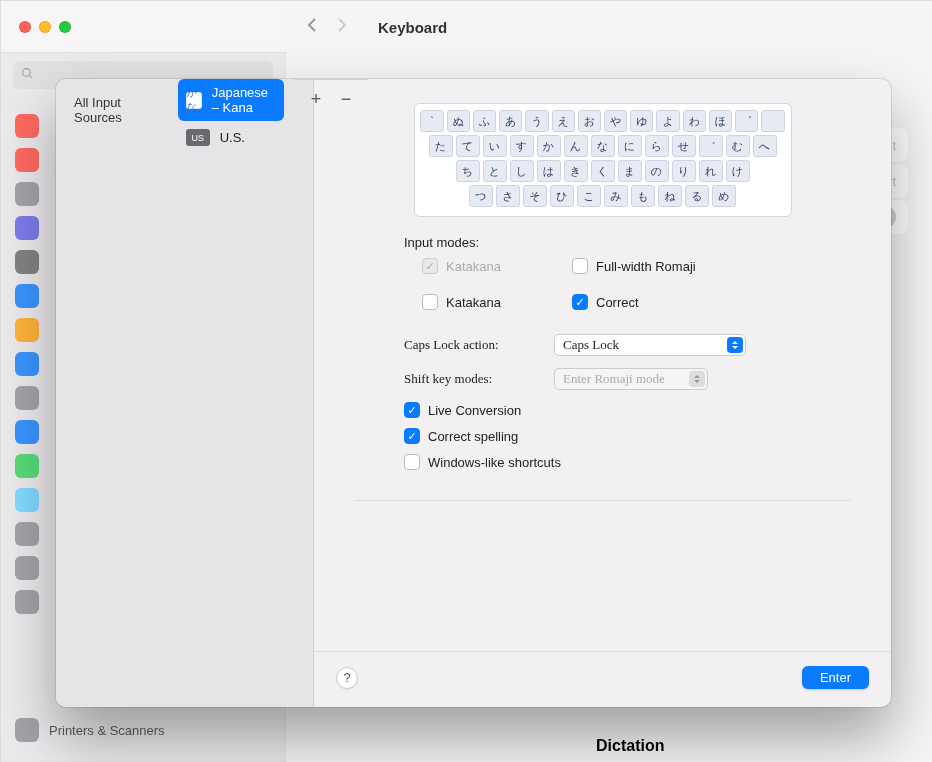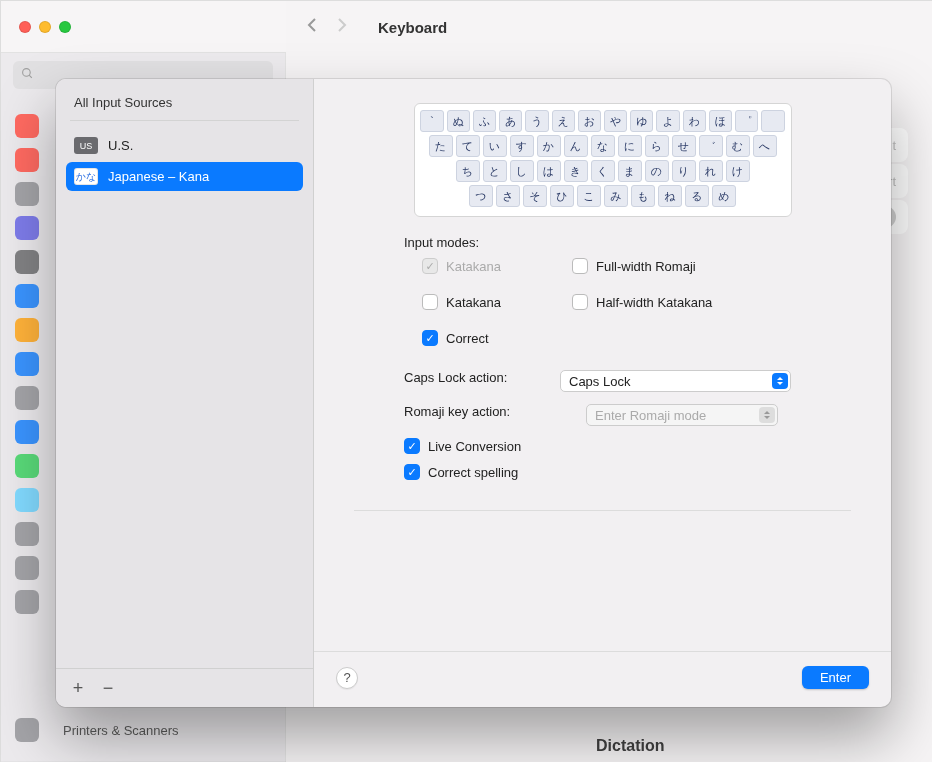--- a/index.html
+++ b/index.html
@@ -57,21 +57,21 @@
   align-items: center;
   padding: 0 8px;
   color: #888;
 }
 .bg-side-items {
   margin-top: 20px;
 }
 .bg-side-item {
   display: flex;
   align-items: center;
-  gap: 24px;
+  gap: 10px;
   padding: 5px 2px;
   font-size: 13px;
   color: #333;
 }
 .bg-side-icon {
   width: 24px; height: 24px;
   border-radius: 6px;
   background: #999;
 }
 .bg-main {
@@ -125,42 +125,42 @@
   background: #fff;
   border-radius: 50%;
   top: 2px; left: 2px;
   box-shadow: 0 1px 2px rgba(0,0,0,0.2);
 }
 .bg-section-label {
   position: absolute;
   left: 310px;
   font-size: 16px;
   font-weight: 600;
-  color: #404040;
+  color: #000000;
 }
 
 .sheet {
   position: absolute;
   left: 56px;
   top: 79px;
   width: 835px;
   height: 628px;
   background: #f2f0f2;
   border-radius: 10px;
   box-shadow: 0 30px 60px rgba(0,0,0,0.35), 0 0 0 1px rgba(0,0,0,0.1);
   display: flex;
   overflow: hidden;
 }
 .sheet-sidebar {
   width: 258px;
   min-width: 258px;
   background: #e6e4e7;
   border-right: 1px solid #d0d0d0;
   display: flex;
-  flex-direction: column;
+  flex-direction: row;
 }
 .sheet-sidebar-header {
   padding: 16px 18px 10px;
   font-size: 13px;
   color: #333;
 }
 .sheet-sidebar-hr {
   border: none;
   border-top: 1px solid #d3d3d3;
   margin: 0 14px 10px;
@@ -287,22 +287,24 @@
   color: #fff;
   font-size: 11px;
 }
 .checkbox.disabled {
   background: #e8e8e8;
   border-color: #ccc;
   color: #aaa;
 }
 .form-row {
   display: flex;
-  gap: 16px;
+  align-items: center;
+  gap: 10px;
   margin-bottom: 12px;
+  font-family: Liberation Serif, serif;
 }
 .form-row .label {
   width: 140px;
   text-align: left;
 }
 .select {
   height: 22px;
   border-radius: 5px;
   background: #fff;
   border: 1px solid #ccc;
@@ -475,27 +477,27 @@
     </div>
     <div class="bg-section-label" style="top:736px;">Dictation</div>
   </div>
 </div>
 
 <div class="sheet">
   <div class="sheet-sidebar">
     <div class="sheet-sidebar-header">All Input Sources</div>
     <hr class="sheet-sidebar-hr">
     <div class="source-list" id="source-list">
+        <div class="source-item selected">
+          <div class="source-badge kana">かな</div>
+          <span>Japanese – Kana</span>
+        </div>
         <div class="source-item">
           <div class="source-badge ">US</div>
           <span>U.S.</span>
-        </div>
-        <div class="source-item selected">
-          <div class="source-badge kana">かな</div>
-          <span>Japanese – Kana</span>
         </div>
       </div>
     <div class="sheet-sidebar-footer">
       <div class="sidefoot-btn">+</div>
       <div class="sidefoot-btn">−</div>
     </div>
   </div>
   <div class="sheet-main">
     <div class="preview-wrap">
       <div class="kb-preview" id="kb-preview">
@@ -566,49 +568,49 @@
         </div>
         <div class="check-row">
           <div class="checkbox"></div>
           <span>Full-width Romaji</span>
         </div>
         <div class="check-row">
           <div class="checkbox"></div>
           <span>Katakana</span>
         </div>
         <div class="check-row">
-          <div class="checkbox"></div>
-          <span>Half-width Katakana</span>
-        </div>
-        <div class="check-row">
           <div class="checkbox checked">✓</div>
           <span>Correct</span>
         </div>
       </div>
       <div class="form-row">
         <div class="label">Caps Lock action:</div>
-        <div class="select" style="width:231px;">
+        <div class="select" style="width:192px;">
           <span>Caps Lock</span>
           <div class="select-caret"></div>
         </div>
       </div>
       <div class="form-row">
-        <div class="label">Romaji key action:</div>
-        <div class="select disabled" style="width:192px;margin-left:26px;">
+        <div class="label">Shift key modes:</div>
+        <div class="select disabled" style="width:154px;">
           <span>Enter Romaji mode</span>
           <div class="select-caret"></div>
         </div>
       </div>
       <div class="check-row">
         <div class="checkbox checked">✓</div>
         <span>Live Conversion</span>
       </div>
       <div class="check-row">
         <div class="checkbox checked">✓</div>
         <span>Correct spelling</span>
+      </div>
+      <div class="check-row">
+        <div class="checkbox"></div>
+        <span>Windows-like shortcuts</span>
       </div>
     </div>
     <hr class="divider">
     <div class="sheet-footer">
       <div class="help-btn">?</div>
       <button class="done-btn">Enter</button>
     </div>
   </div>
 </div>
 

